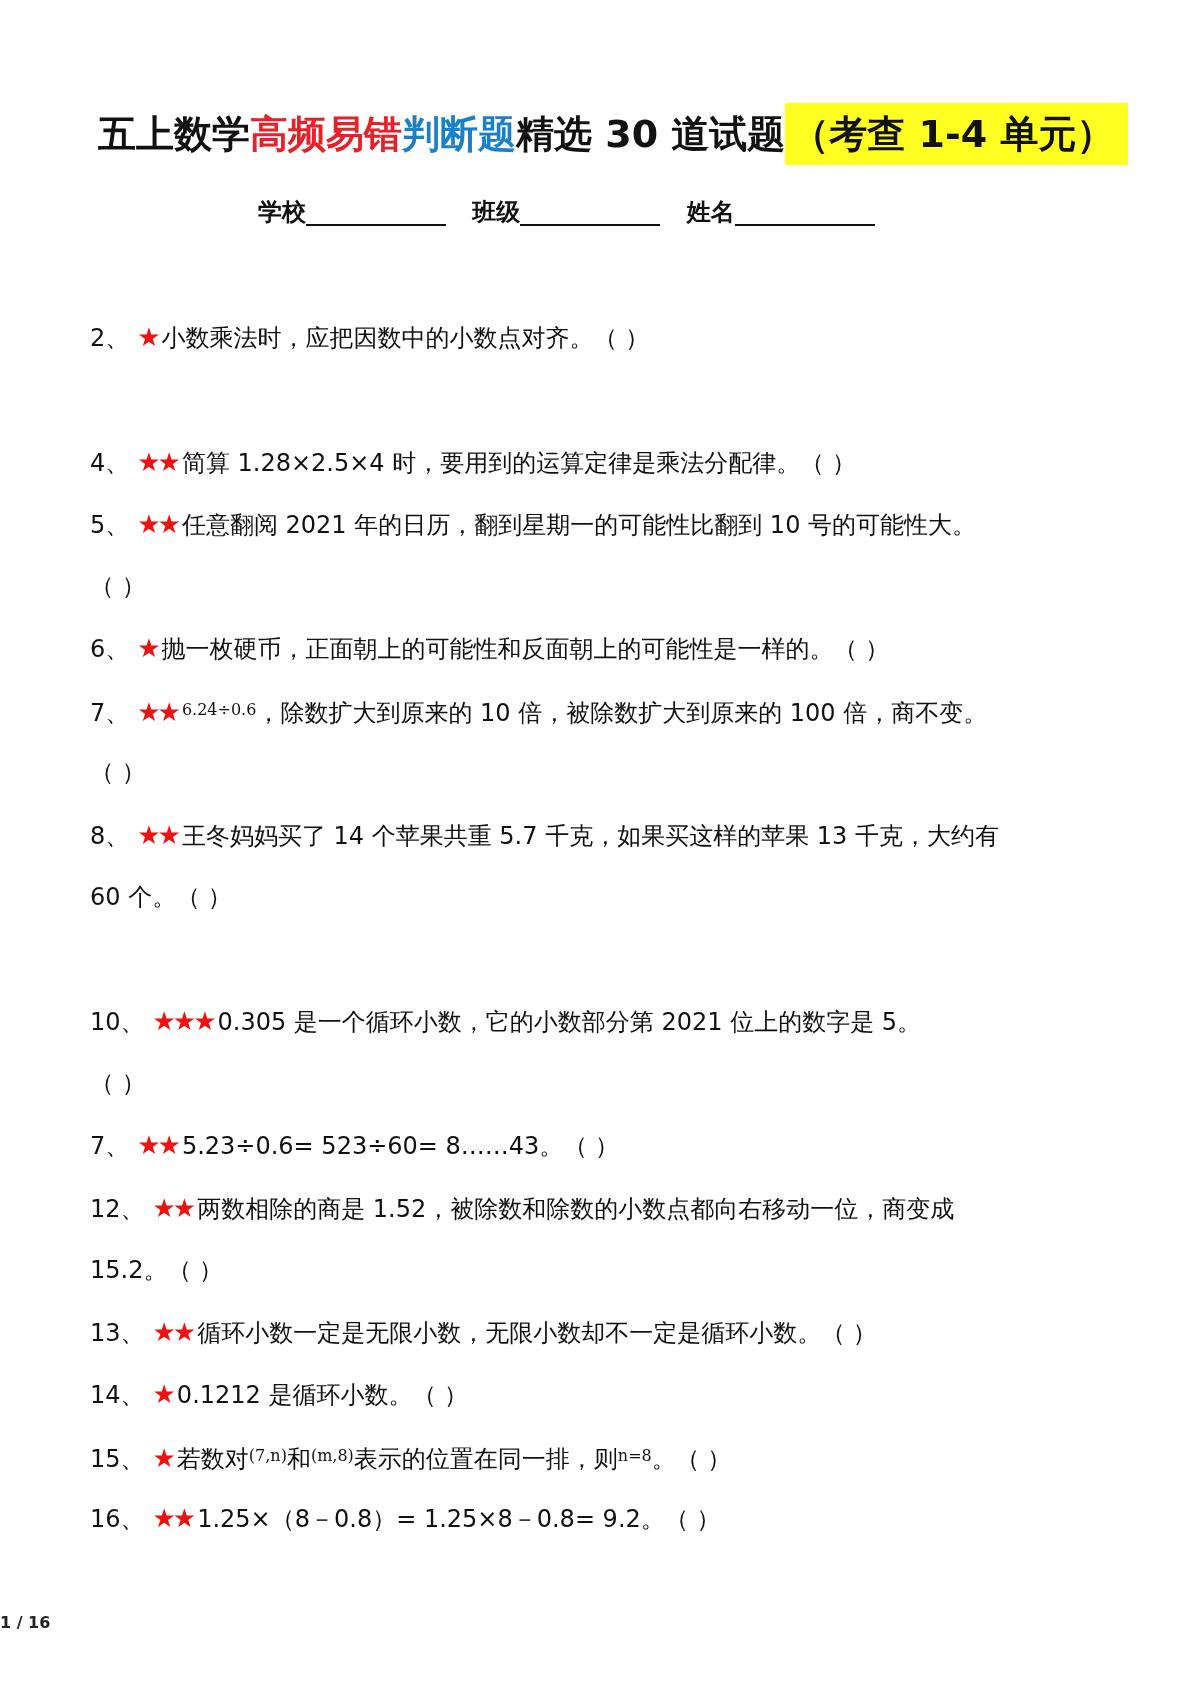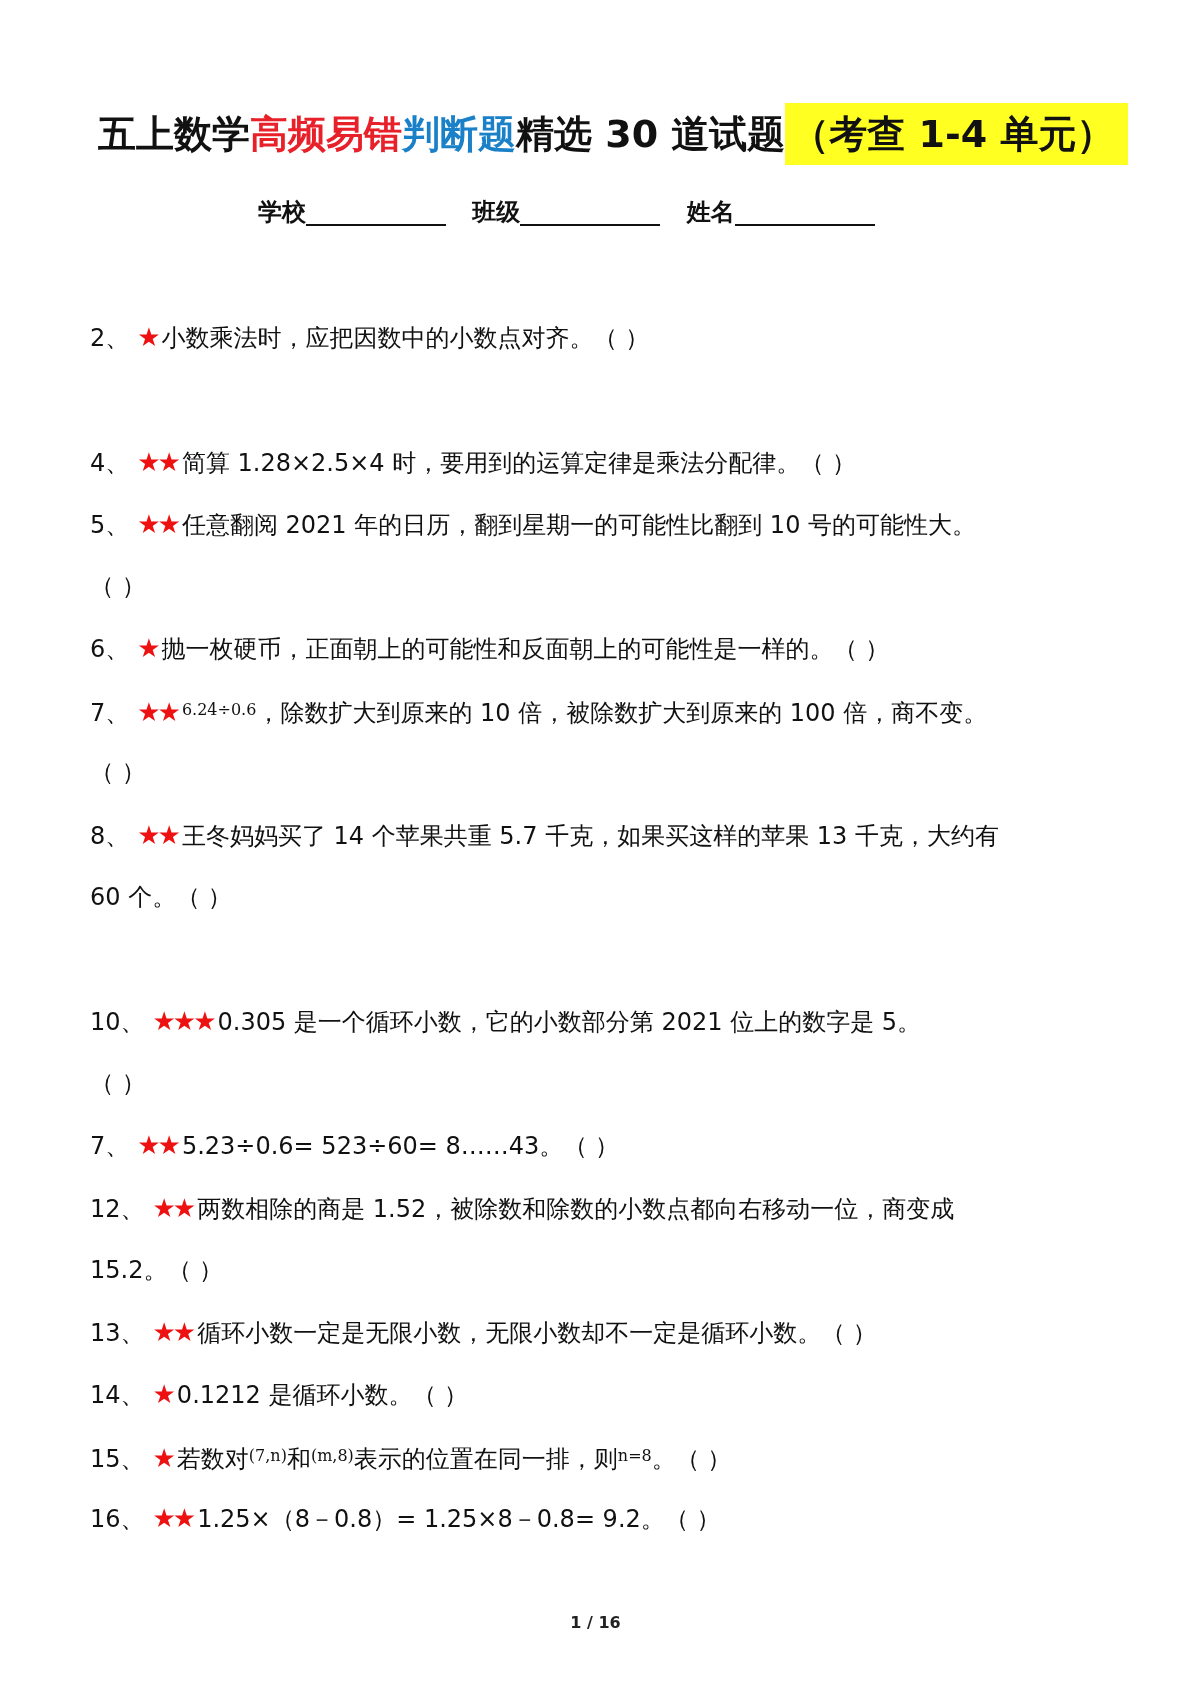--- a/index.html
+++ b/index.html
@@ -84,21 +84,20 @@
     .small-math {
       font-family: "DejaVu Serif", "Liberation Serif", serif;
       font-size: 16px;
       vertical-align: 6px;
     }
     .page-number {
       position: absolute;
       top: 1613px;
       left: 0;
       width: 1191px;
-      text-align: center;
       font-size: 16px;
       font-weight: bold;
       color: #222;
     }
   </style>
 </head>
 <body>
 
 <div class="page">
 

